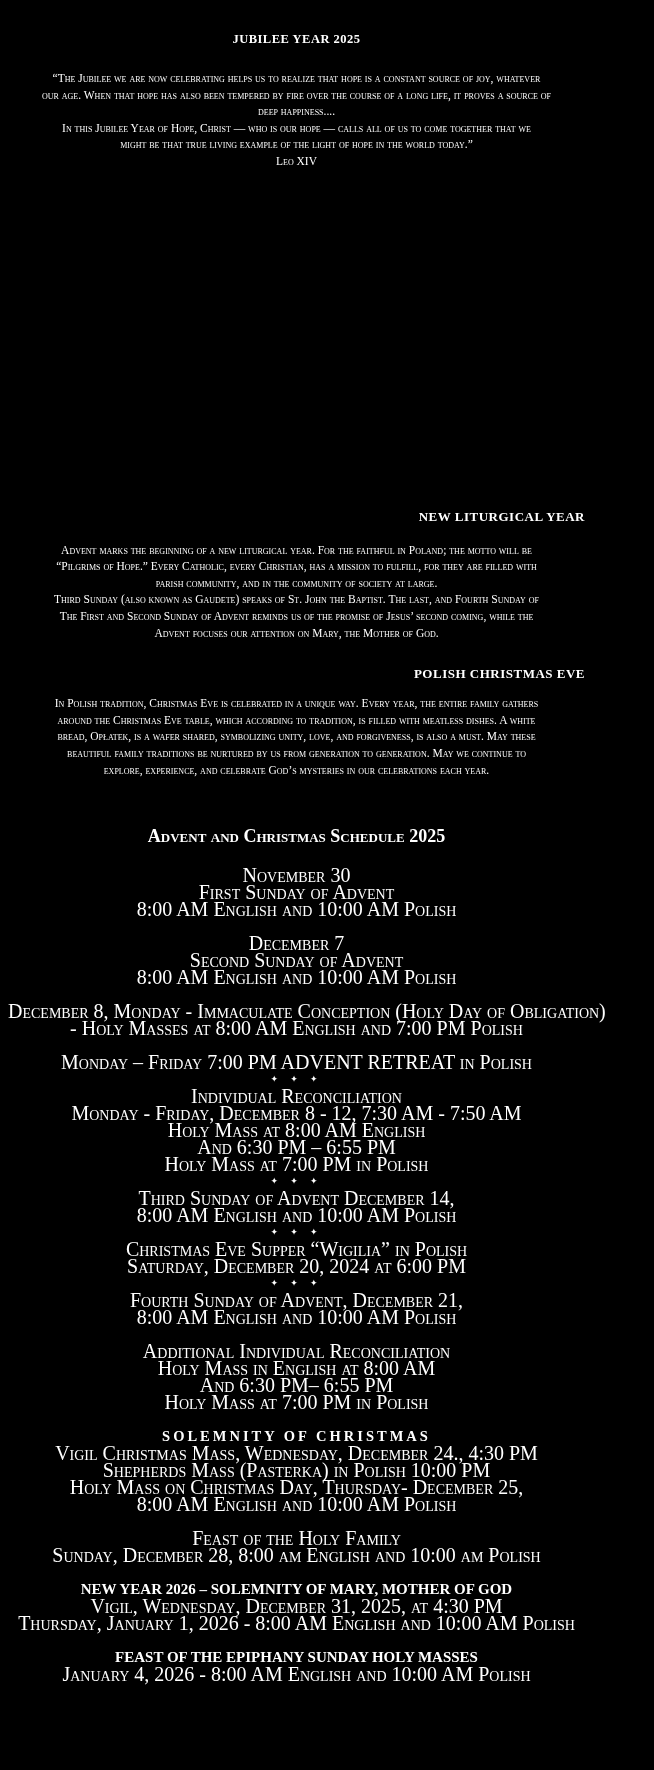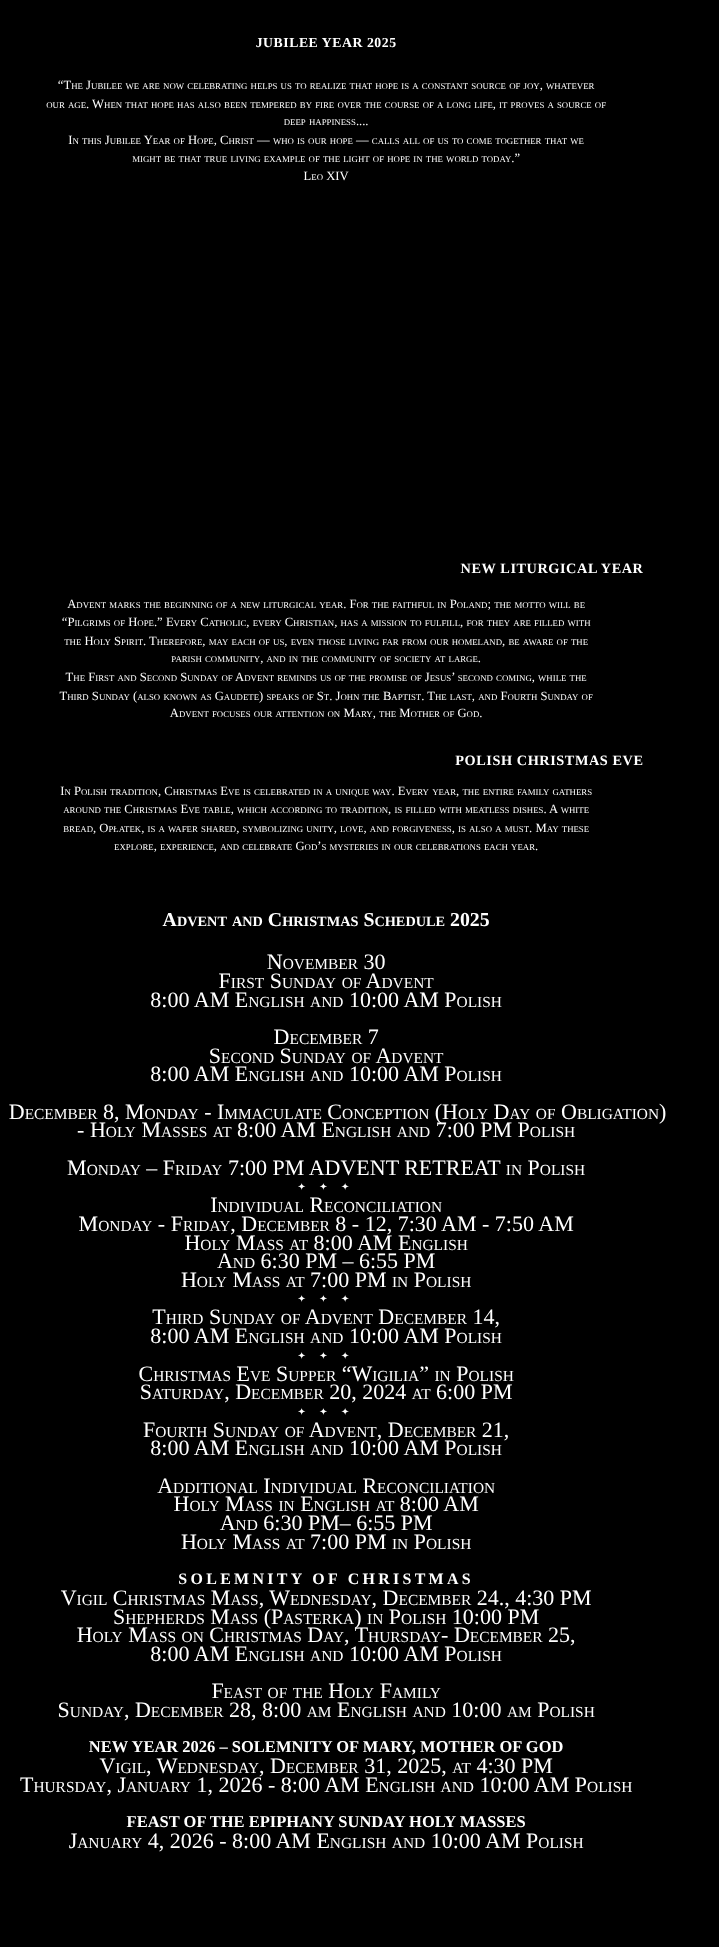--- a/index.html
+++ b/index.html
@@ -91,32 +91,32 @@
   <div class="quote">
     <div class="line">Leo XIV</div>
   </div>
 
   <div class="spacer"></div>
 
   <h2 class="h-md">NEW LITURGICAL YEAR</h2>
   <div class="para para-liturgical">
       <div class="line normal">Advent marks the beginning of a new liturgical year. For the faithful in Poland; the motto will be</div>
       <div class="line normal">“Pilgrims of Hope.” Every Catholic, every Christian, has a mission to fulfill, for they are filled with</div>
-      <div class="line normal">the Holy Spirit. Therefore, may each of us, even those living far from our homeland, be aware of the</div>
       <div class="line normal">parish community, and in the community of society at large.</div>
+      <div class="line normal">Third Sunday (also known as Gaudete) speaks of St. John the Baptist. The last, and Fourth Sunday of</div>
       <div class="line normal">The First and Second Sunday of Advent reminds us of the promise of Jesus’ second coming, while the</div>
-      <div class="line normal">Third Sunday (also known as Gaudete) speaks of St. John the Baptist. The last, and Fourth Sunday of</div>
       <div class="line normal">Advent focuses our attention on Mary, the Mother of God.</div>
     </div>
 
   <h2 class="h-md">POLISH CHRISTMAS EVE</h2>
   <div class="para para-eve">
       <div class="line normal">In Polish tradition, Christmas Eve is celebrated in a unique way. Every year, the entire family gathers</div>
       <div class="line normal">around the Christmas Eve table, which according to tradition, is filled with meatless dishes. A white</div>
       <div class="line normal">bread, Opłatek, is a wafer shared, symbolizing unity, love, and forgiveness, is also a must. May these</div>
+      <div class="line normal">beautiful family traditions be nurtured by us from generation to generation. May we continue to</div>
       <div class="line normal">explore, experience, and celebrate God’s mysteries in our celebrations each year.</div>
     </div>
 
   <h2 class="h-lg">Advent and Christmas Schedule 2025</h2>
   <div class="schedule">
       <div class="block">
         <div class="line normal">November 30</div>
         <div class="line normal">First Sunday of Advent</div>
         <div class="line normal">8:00 AM English and 10:00 AM Polish</div>
       </div>

